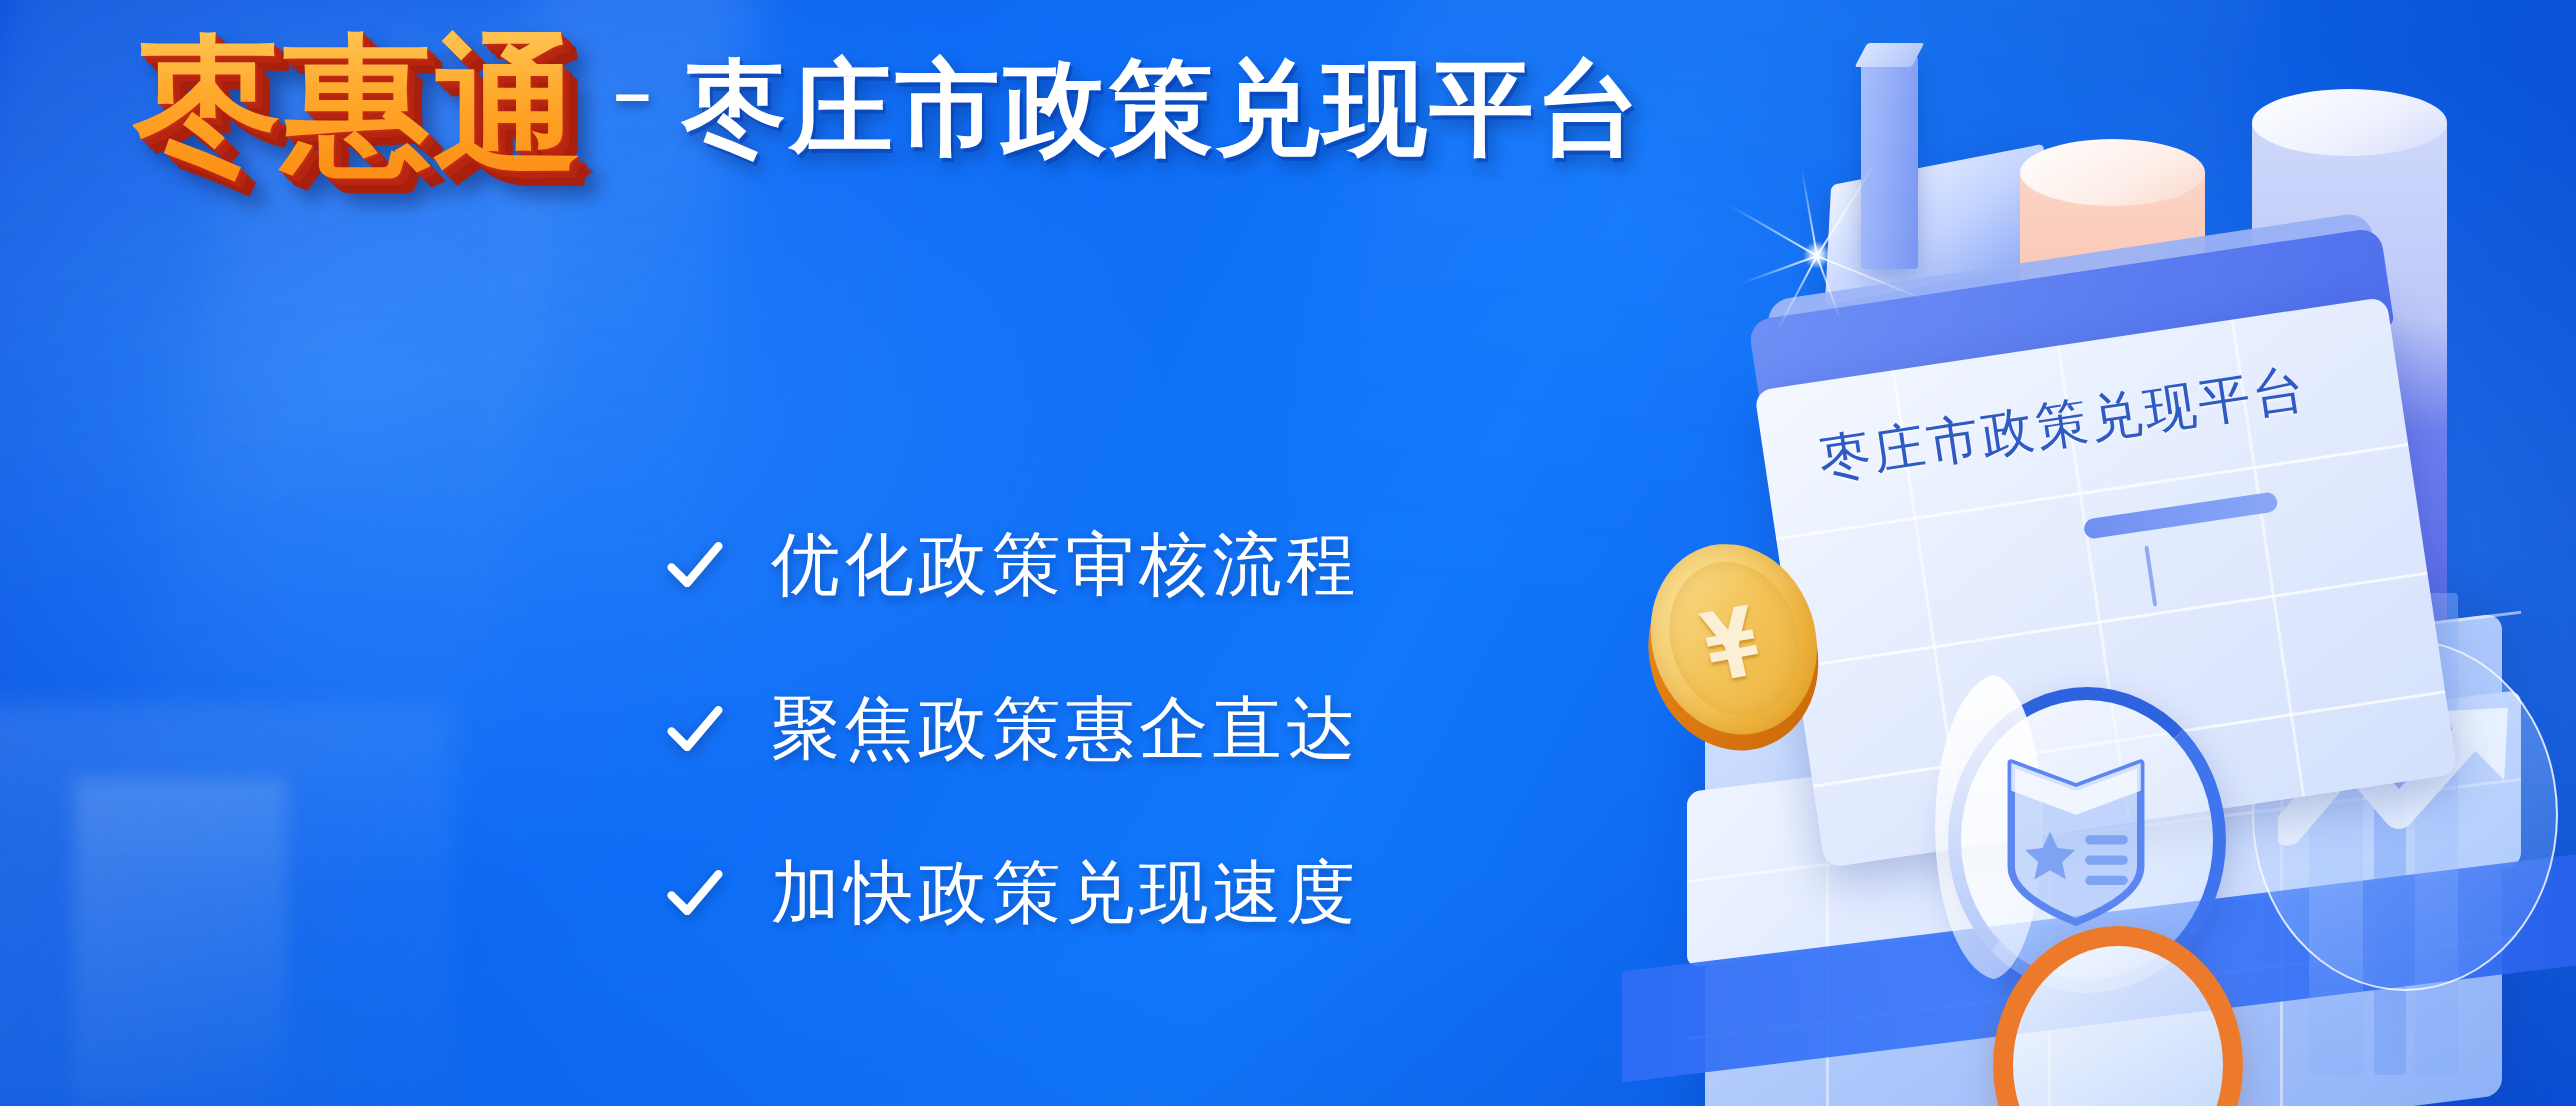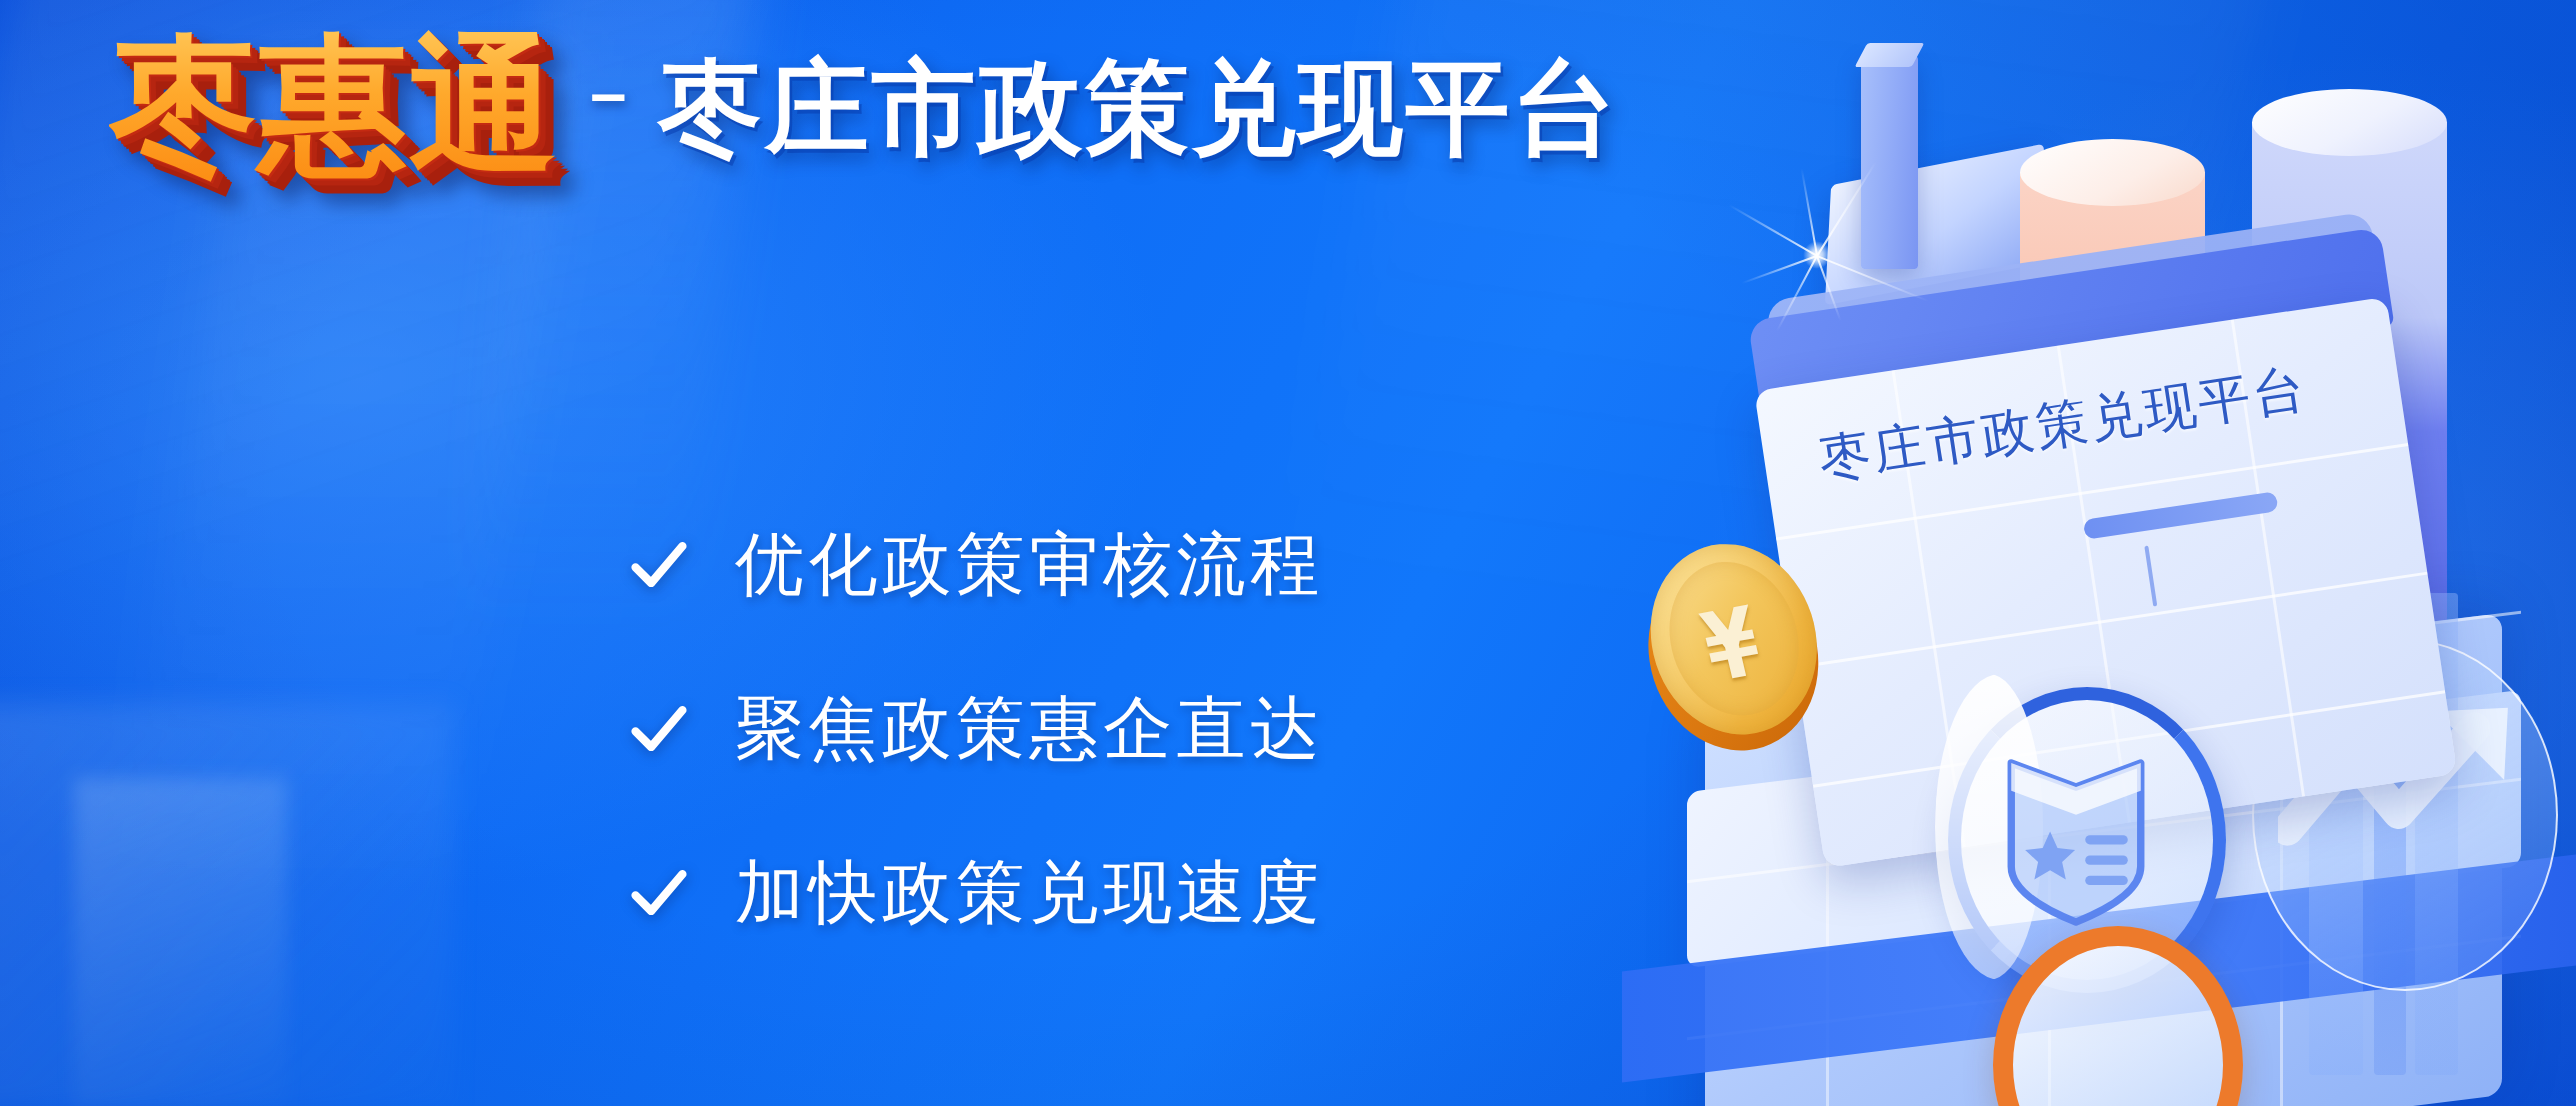--- a/index.html
+++ b/index.html
@@ -51,36 +51,37 @@
     color:#FFA520;
     background:linear-gradient(180deg,#FFC656 0%,#FFA92C 42%,#FC8C13 100%);
     -webkit-background-clip:text; background-clip:text;
     -webkit-text-fill-color:transparent;
     filter:
       drop-shadow(2.8px 2.8px 0 #C42A12)
       drop-shadow(5.6px 5.6px 0 #B62510)
       drop-shadow(8.3px 8.3px 0 #A8200D)
       drop-shadow(10.2px 11px 9.3px rgba(10,30,90,.45));
     line-height:1.08;
+    margin-left:24px;
   }
   .dash{
     color:#ffffff; font-size:65px; font-weight:bold;
     transform:translateY(-13px);
     text-shadow:1.9px 3.7px 9.3px rgba(4,30,95,.5);
   }
   .subtitle{
     font-family:"DejaVu Sans","Liberation Sans", sans-serif;
     font-size:104px; font-weight:bold; color:#ffffff;
     letter-spacing:2.8px; transform:translateY(3.7px);
     text-shadow:2.8px 4.6px 0 rgba(8,60,175,.55), 5.6px 9.3px 16.7px rgba(4,28,95,.45);
   }
 
   
   .bullets{
-    position:absolute; left:630px; top:519px;
+    position:absolute; left:666px; top:519px;
     display:flex; flex-direction:column; gap:72px;
   }
   .bullet{ display:flex; align-items:center; gap:48px; }
   .check{
     width:57px; height:57px; flex:0 0 57px;
     position:relative;
   }
   .check svg{ width:100%; height:100%; display:block;
     filter:drop-shadow(1.9px 3.7px 6.5px rgba(4,30,95,.40)); }
   .bullet-text{

